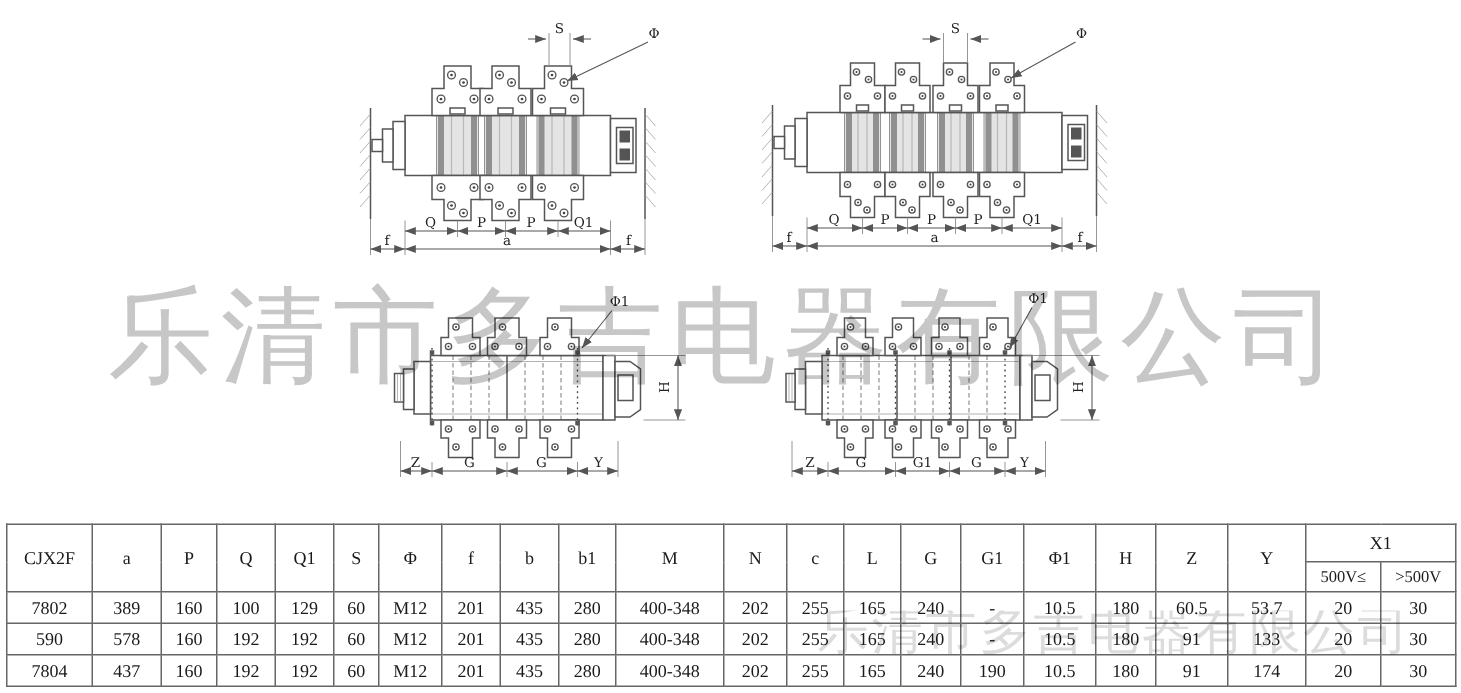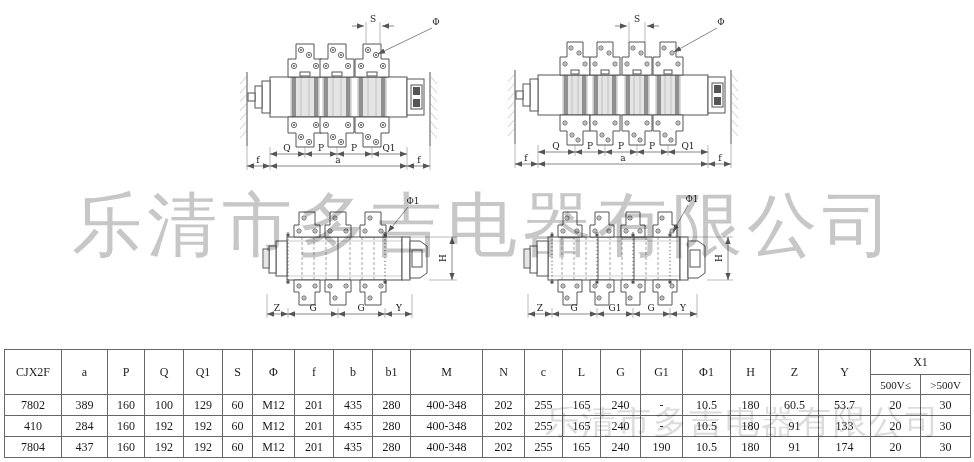--- a/index.html
+++ b/index.html
@@ -421,22 +421,22 @@
           <td>240</td>
           <td>-</td>
           <td>10.5</td>
           <td>180</td>
           <td>60.5</td>
           <td>53.7</td>
           <td>20</td>
           <td>30</td>
         </tr>
         <tr>
-          <td>410</td>
-          <td>284</td>
+          <td>590</td>
+          <td>578</td>
           <td>160</td>
           <td>192</td>
           <td>192</td>
           <td>60</td>
           <td>M12</td>
           <td>201</td>
           <td>435</td>
           <td>280</td>
           <td>400-348</td>
           <td>202</td>

